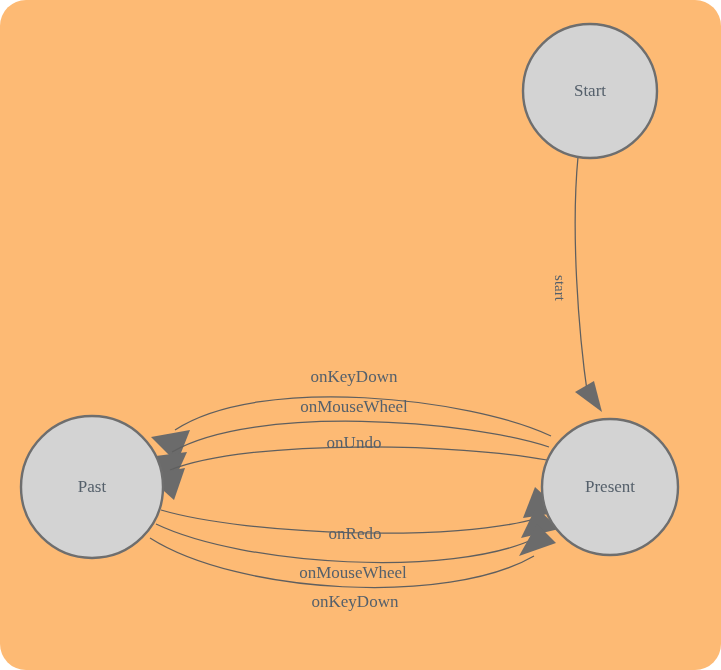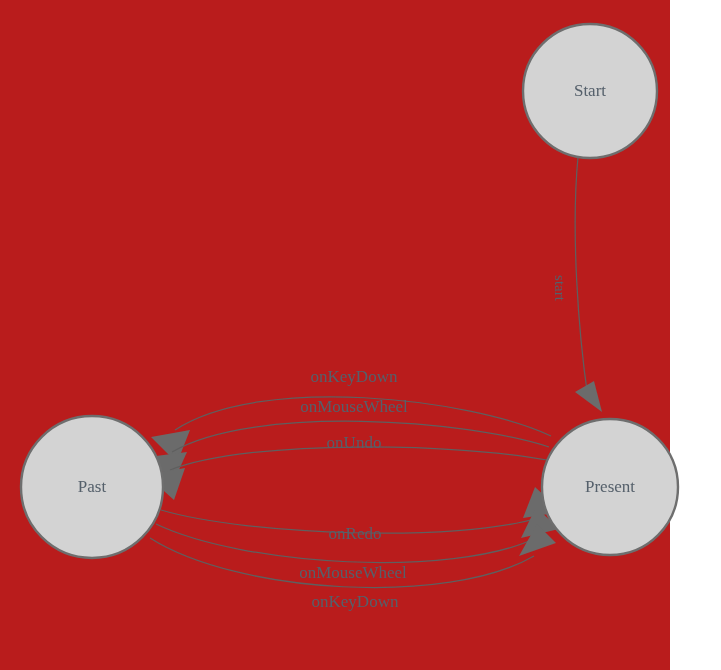--- a/index.html
+++ b/index.html
@@ -8,23 +8,24 @@
     background: #ffffff;
   }
   body {
     width: 721px;
     height: 670px;
     font-family: "Liberation Serif", "DejaVu Serif", serif;
     overflow: hidden;
   }
   #diagram-root {
     position: relative;
-    width: 670px;
+    width: 721px;
     height: 670px;
-    background: #b91c1c;
+    background: #fdba74;
+    border-radius: 26px;
   }
   svg.graph {
     position: absolute;
     top: 0;
     left: 0;
     width: 721px;
     height: 670px;
   }
   .node-shape {
     fill: #d3d3d3;

